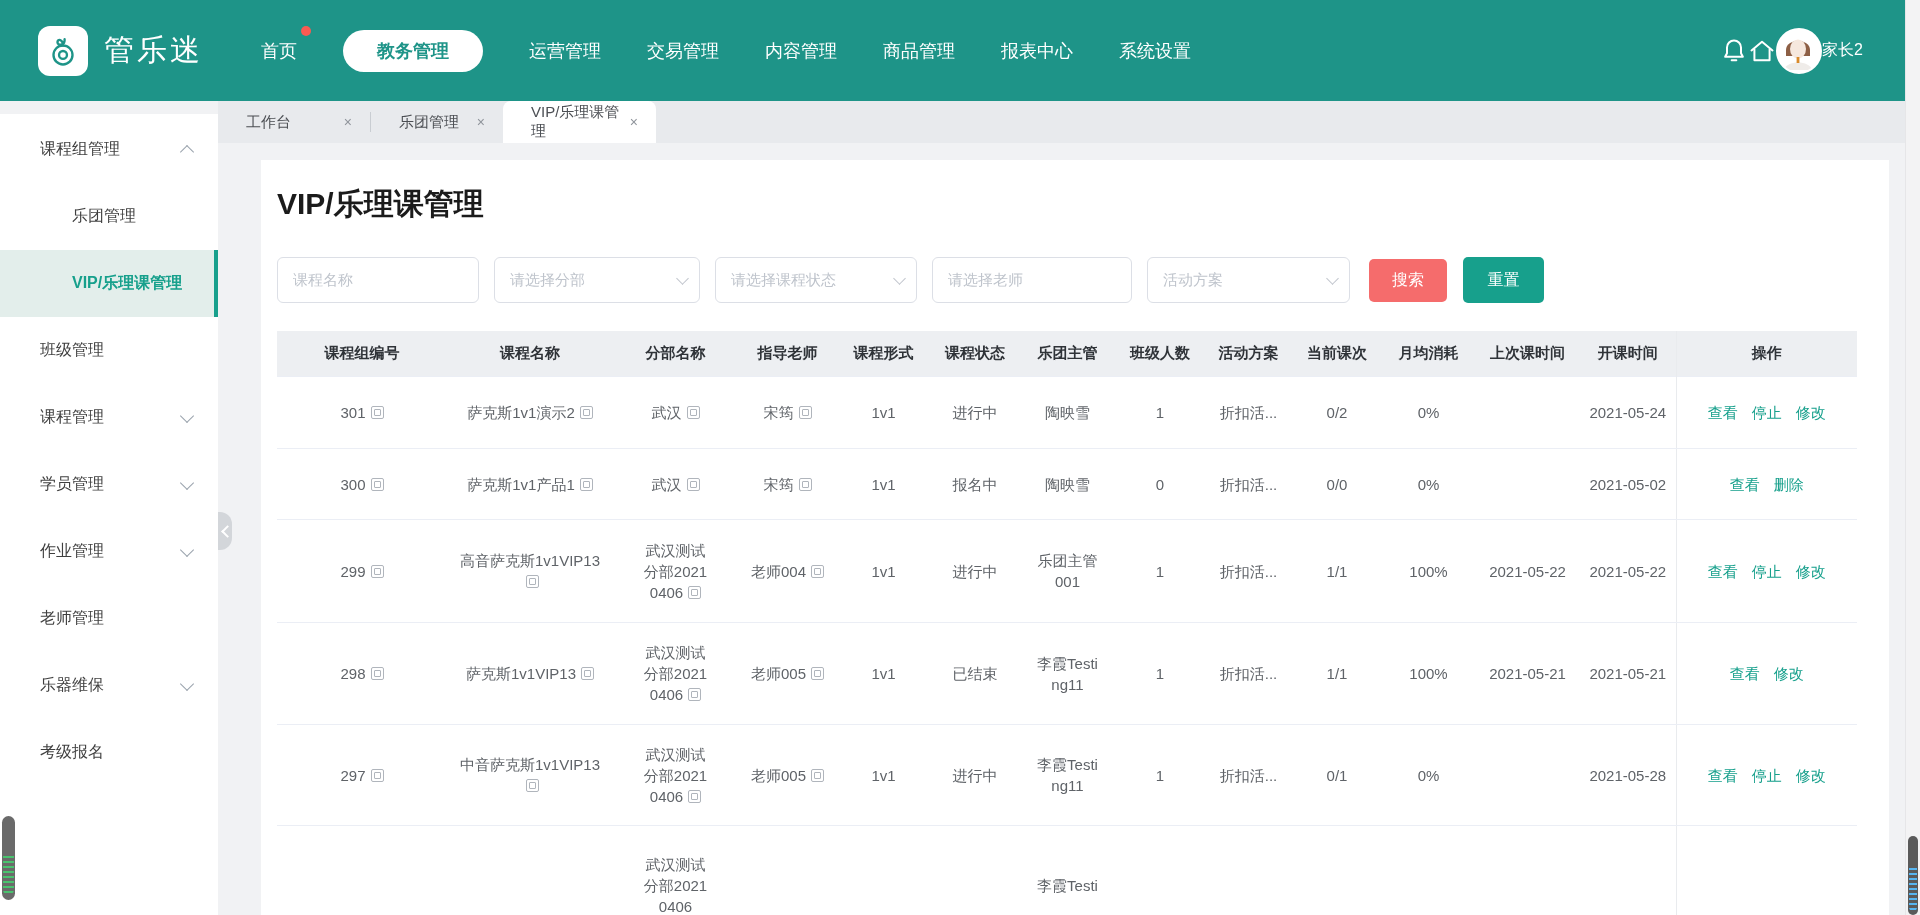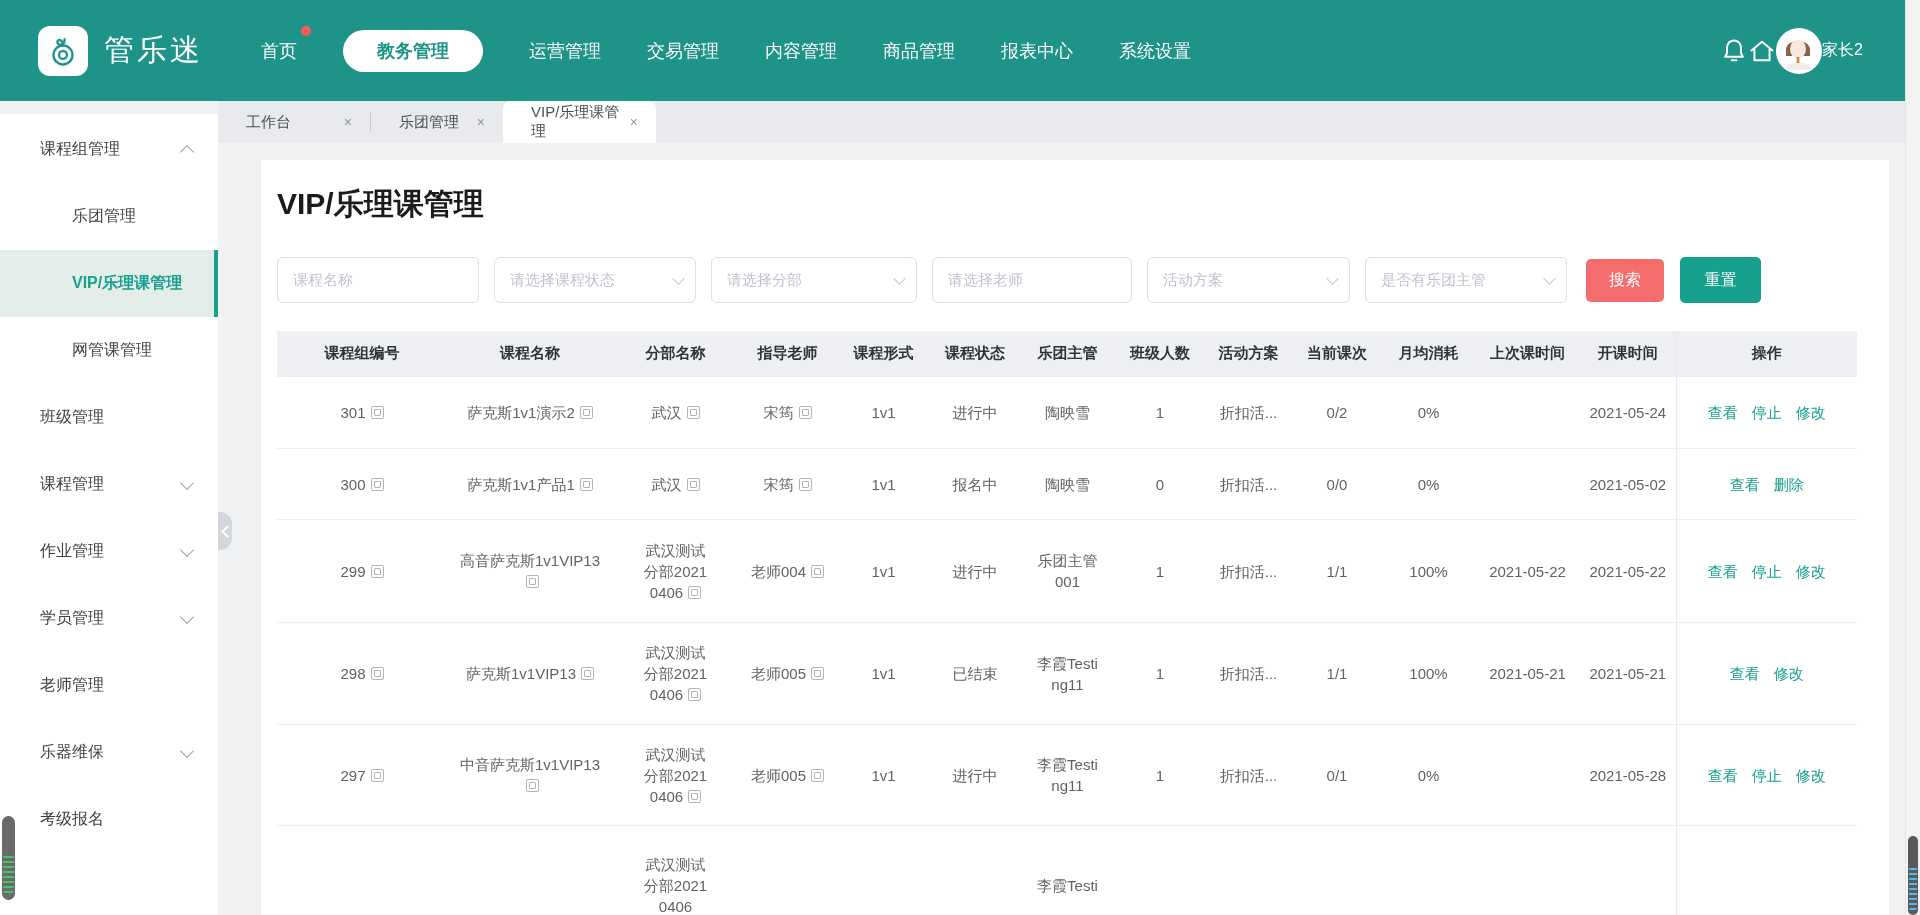--- a/index.html
+++ b/index.html
@@ -153,36 +153,33 @@
       <div class="side-item">
         <span class="side-label">课程组管理</span>
         <i class="chev up"></i>
       </div>
       <div class="side-item lvl2">
         <span class="side-label">乐团管理</span>
       </div>
       <div class="side-item lvl2 active">
         <span class="side-label">VIP/乐理课管理</span>
       </div>
-      <div class="side-item lvl2">
-        <span class="side-label">网管课管理</span>
-      </div>
       <div class="side-item">
         <span class="side-label">班级管理</span>
       </div>
       <div class="side-item">
         <span class="side-label">课程管理</span>
         <i class="chev down"></i>
       </div>
       <div class="side-item">
+        <span class="side-label">学员管理</span>
+        <i class="chev down"></i>
+      </div>
+      <div class="side-item">
         <span class="side-label">作业管理</span>
-        <i class="chev down"></i>
-      </div>
-      <div class="side-item">
-        <span class="side-label">学员管理</span>
         <i class="chev down"></i>
       </div>
       <div class="side-item">
         <span class="side-label">老师管理</span>
       </div>
       <div class="side-item">
         <span class="side-label">乐器维保</span>
         <i class="chev down"></i>
       </div>
       <div class="side-item">
@@ -194,37 +191,33 @@
     </div>
   <div class="left-thumb"></div>
 
   <div class="content">
     <div class="card">
       <h1 class="page-title">VIP/乐理课管理</h1>
       <div class="filters" id="filters">
           <div class="filter" style="width: 202px;">
             <span class="ph">课程名称</span>
           </div>
+          <div class="filter" style="width: 206px;">
+            <span class="ph">请选择分部</span>
+            <i class="sel-chev"></i>
+          </div>
           <div class="filter" style="width: 202px;">
             <span class="ph">请选择课程状态</span>
             <i class="sel-chev"></i>
           </div>
-          <div class="filter" style="width: 206px;">
-            <span class="ph">请选择分部</span>
-            <i class="sel-chev"></i>
-          </div>
           <div class="filter" style="width: 200px;">
             <span class="ph">请选择老师</span>
           </div>
           <div class="filter" style="width: 203px;">
             <span class="ph">活动方案</span>
-            <i class="sel-chev"></i>
-          </div>
-          <div class="filter" style="width: 202px;">
-            <span class="ph">是否有乐团主管</span>
             <i class="sel-chev"></i>
           </div>
           <button class="btn-search">搜索</button>
           <button class="btn-reset">重置</button>
         </div>
       <table class="grid" id="grid">
           <colgroup>
             <col style="width: 170px;">
             <col style="width: 166px;">
             <col style="width: 125px;">

